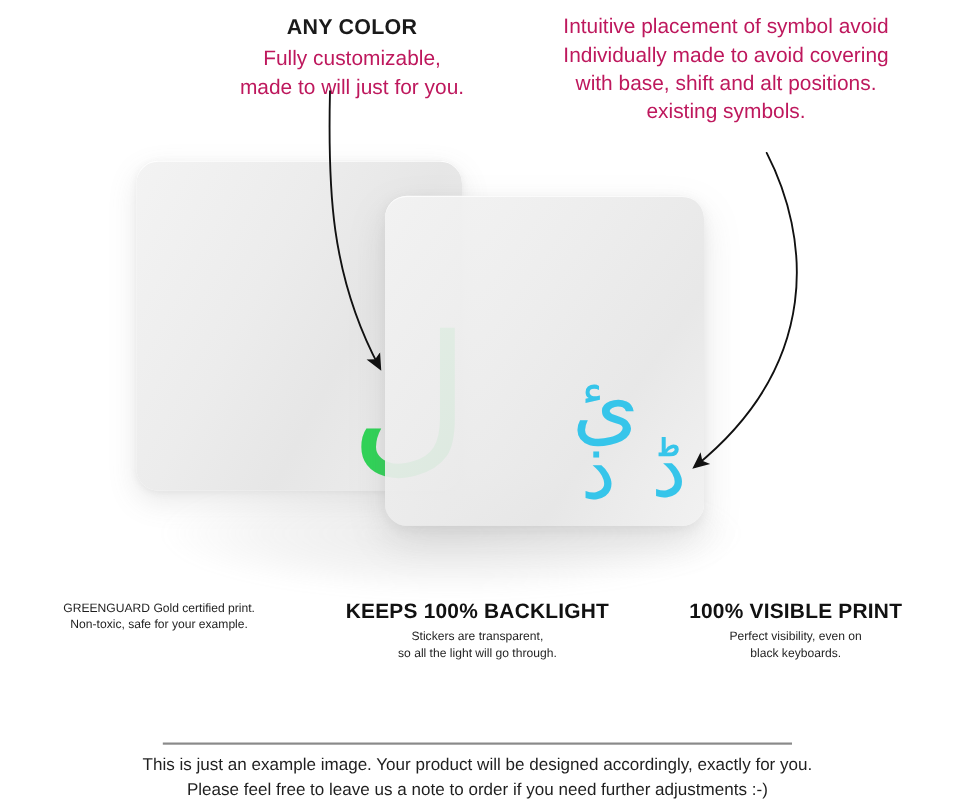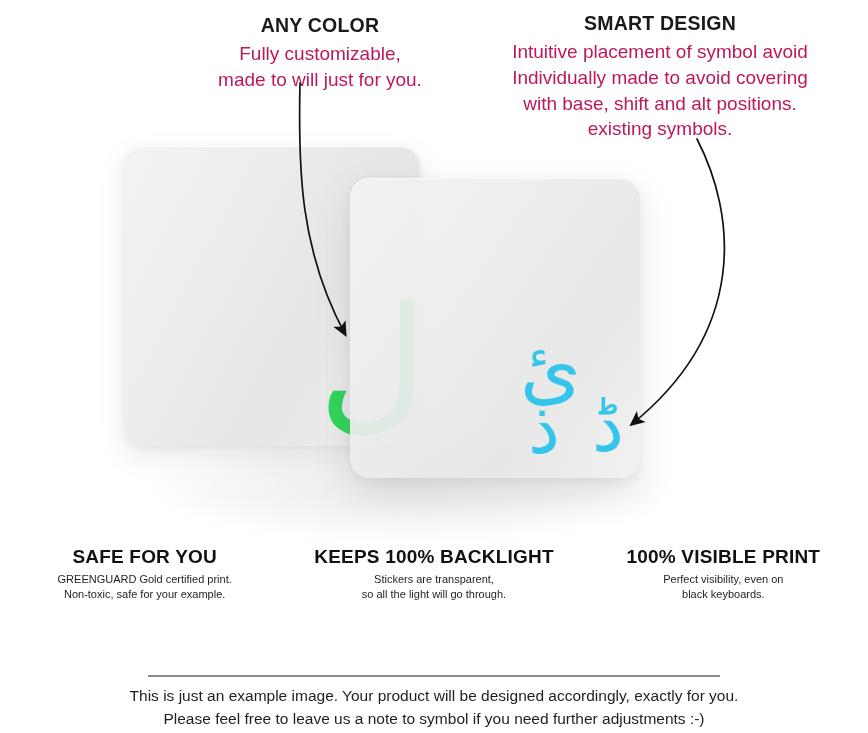--- a/index.html
+++ b/index.html
@@ -216,21 +216,20 @@
 
 <div class="page">
 
   <div class="callout" id="callout-any-color">
     <div class="title">ANY COLOR</div>
     <div class="line">Fully customizable,</div>
     <div class="line">made to will just for you.</div>
   </div>
 
   <div class="callout" id="callout-smart-design">
-    <div class="title">SMART DESIGN</div>
     <div class="line">Intuitive placement of symbol avoid</div>
     <div class="line">Individually made to avoid covering</div>
     <div class="line">with base, shift and alt positions.</div>
     <div class="line">existing symbols.</div>
   </div>
 
   <div class="stage">
 
     <div id="key-shadow"></div>
 
@@ -256,21 +255,20 @@
 
       <path d="M 300 83 C 298 170, 300 250, 345 334" fill="none" stroke="#111111" stroke-width="1.7" stroke-linecap="round" marker-end="url(#ah-left)"></path>
 
       <path d="M 697 139 C 736 215, 748 330, 632 424" fill="none" stroke="#111111" stroke-width="1.7" stroke-linecap="round" marker-end="url(#ah-right)"></path>
     </svg>
   </div>
 
   <div class="bottom-row">
 
     <div class="bottom-col">
-      <div class="title">SAFE FOR YOU</div>
       <div class="line">GREENGUARD Gold certified print.</div>
       <div class="line">Non-toxic, safe for your example.</div>
     </div>
 
     <div class="bottom-col">
       <div class="title">KEEPS 100% BACKLIGHT</div>
       <div class="line">Stickers are transparent,</div>
       <div class="line">so all the light will go through.</div>
     </div>
 
@@ -279,16 +277,16 @@
       <div class="line">Perfect visibility, even on</div>
       <div class="line">black keyboards.</div>
     </div>
 
   </div>
 
   <div id="footer-divider"></div>
 
   <div id="footer-note">
     <div class="line">This is just an example image. Your product will be designed accordingly, exactly for you.</div>
-    <div class="line">Please feel free to leave us a note to symbol if you need further adjustments :-)</div>
+    <div class="line">Please feel free to leave us a note to order if you need further adjustments :-)</div>
   </div>
 
 </div>
 
 </body></html>

